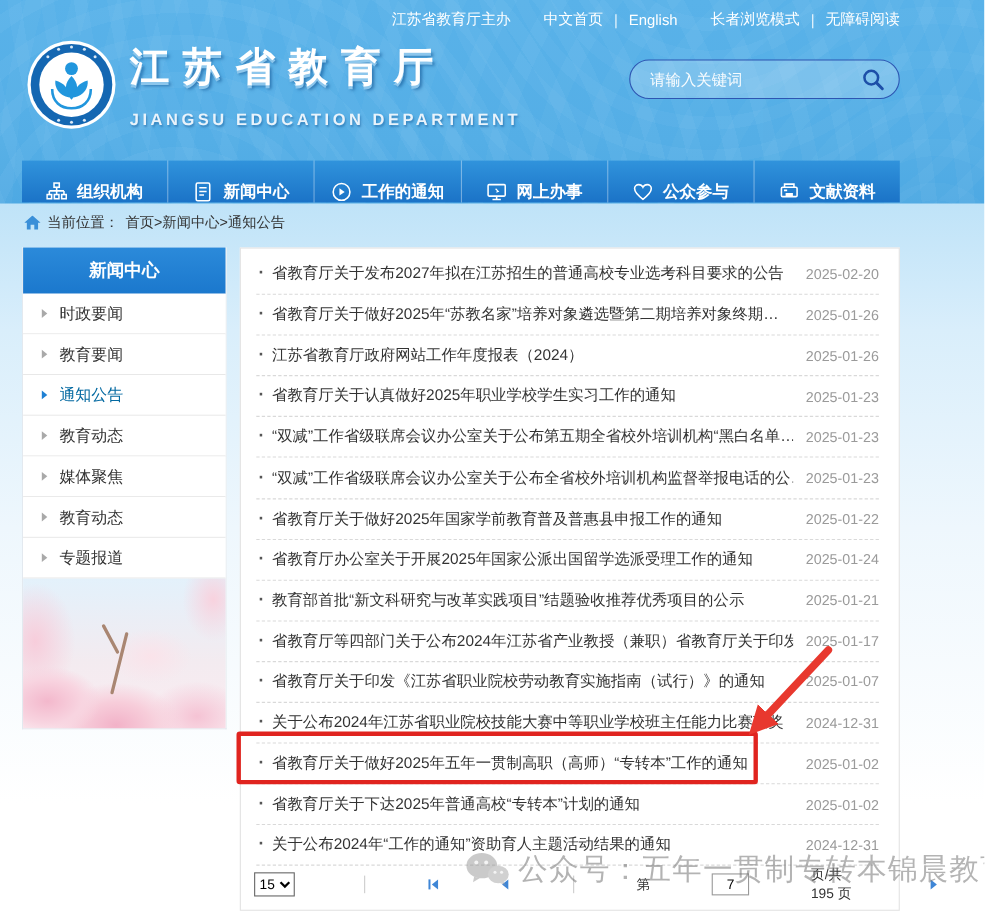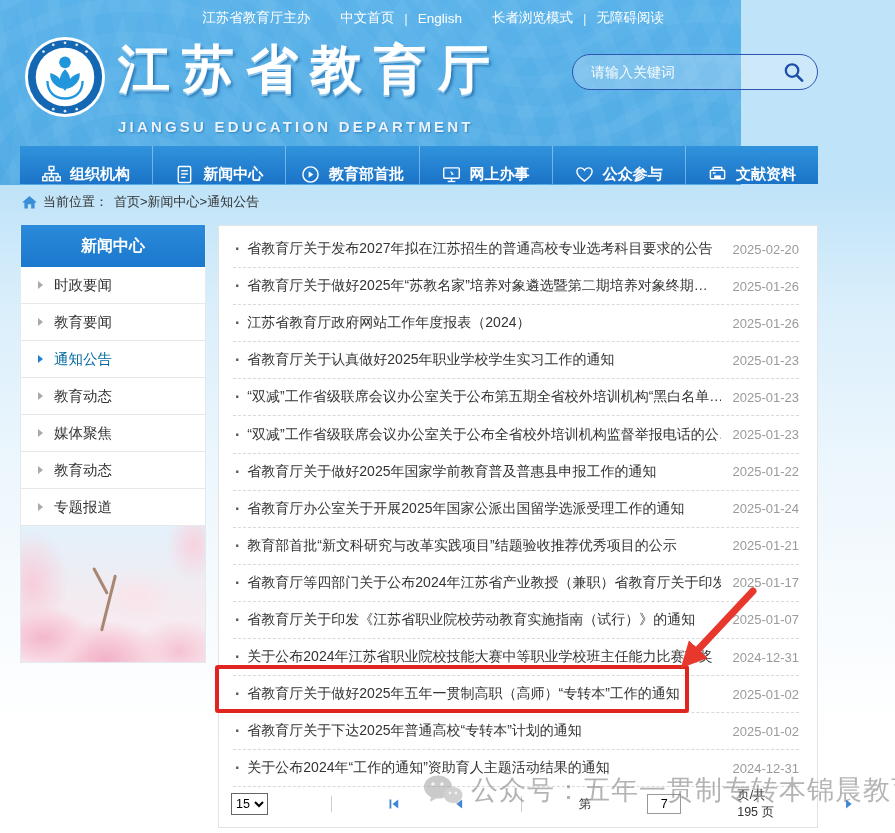--- a/index.html
+++ b/index.html
@@ -1,37 +1,37 @@
 <!DOCTYPE html>
 <html><head>
 <meta charset="utf-8">
 <style>
   * { margin:0; padding:0; box-sizing:border-box; }
   html,body { width:895px; height:833px; font-family:"Liberation Sans","DejaVu Sans",sans-serif; }
   .page { position:relative; width:895px; height:833px; overflow:hidden;
           background:linear-gradient(180deg,#bfe3f8 185px,#d9eefb 300px,#eef7fd 480px,#ffffff 730px); }
 
   
-  .header { position:absolute; left:0; top:0; width:741px; height:185px;
+  .header { position:absolute; left:0; top:0; width:895px; height:185px;
             background:linear-gradient(180deg,#59b2e9 0%,#54aee6 70%,#4ea9e3 100%); }
   .header::before { content:""; position:absolute; inset:0; opacity:.55;
     background-image:
       repeating-radial-gradient(circle at 18% 135%, rgba(255,255,255,.07) 0 14px, transparent 14px 34px),
       repeating-radial-gradient(circle at 72% -40%, rgba(255,255,255,.06) 0 12px, transparent 12px 30px),
       repeating-radial-gradient(circle at 95% 120%, rgba(255,255,255,.05) 0 16px, transparent 16px 40px); }
   .topbar { position:absolute; top:9px; right:77px; display:flex; align-items:center;
             color:#fff; font-size:13.5px; z-index:3; white-space:nowrap; }
   .topbar .gap { width:30px; }
   .topbar .pipe { margin:0 10px; color:rgba(255,255,255,.85); }
   .topbar a { color:#fff; text-decoration:none; cursor:pointer; }
 
   .logoblock { position:absolute; left:24px; top:36px; display:flex; align-items:flex-start; z-index:3; }
   .seal { width:82px; height:82px; }
   .titles { margin-left:12px; padding-top:5px; }
-  .cn-title { font-size:52px; font-weight:bold; color:#ffffff; letter-spacing:12px; line-height:1.1;
+  .cn-title { font-size:36px; font-weight:bold; color:#ffffff; letter-spacing:12px; line-height:1.1;
               text-shadow:0 2px 0 #8cc6ec, 2px 3px 3px rgba(27,96,158,.75); }
   .en-title { margin-top:20px; font-size:15px; font-weight:bold; color:#e9f3fb; letter-spacing:3.2px;
               text-shadow:1px 1px 2px rgba(27,96,158,.6); }
 
   .search { position:absolute; left:572px; top:54px; width:246px; height:36px; z-index:3;
             border:1px solid #2d55b2; border-radius:18px; background:rgba(255,255,255,.22);
             display:flex; align-items:center; }
   .search input { flex:1; border:none; outline:none; background:transparent; padding:0 10px 0 18px;
                   font-size:14px; color:#fff; }
   .search input::placeholder { color:rgba(255,255,255,.95); }
@@ -179,21 +179,21 @@
             <line x1="6.5" y1="9.5" x2="13.5" y2="9.5"></line>
             <line x1="6.5" y1="13" x2="11" y2="13"></line>
         </svg>
         <span>新闻中心</span>
       </div>
       <div class="nav-item">
         <svg viewBox="0 0 20 20" fill="none" stroke="#fff" stroke-width="1.5">
           <circle cx="10" cy="10" r="8"></circle>
             <path d="M8 6.5 L13 10 L8 13.5 Z" fill="#fff" stroke="none"></path>
         </svg>
-        <span>教育部首批</span>
+        <span>工作的通知</span>
       </div>
       <div class="nav-item">
         <svg viewBox="0 0 20 20" fill="none" stroke="#fff" stroke-width="1.5">
           <rect x="1.8" y="3" width="16.4" height="11" rx="1"></rect>
             <line x1="10" y1="14" x2="10" y2="17"></line>
             <line x1="6" y1="17.3" x2="14" y2="17.3"></line>
           <path d="M9 7 l2.5 2.5 M11.5 9.5 l-1 0.3 l0.3 -1 Z" stroke-width="1.2"></path>
         </svg>
         <span>网上办事</span>
       </div>

